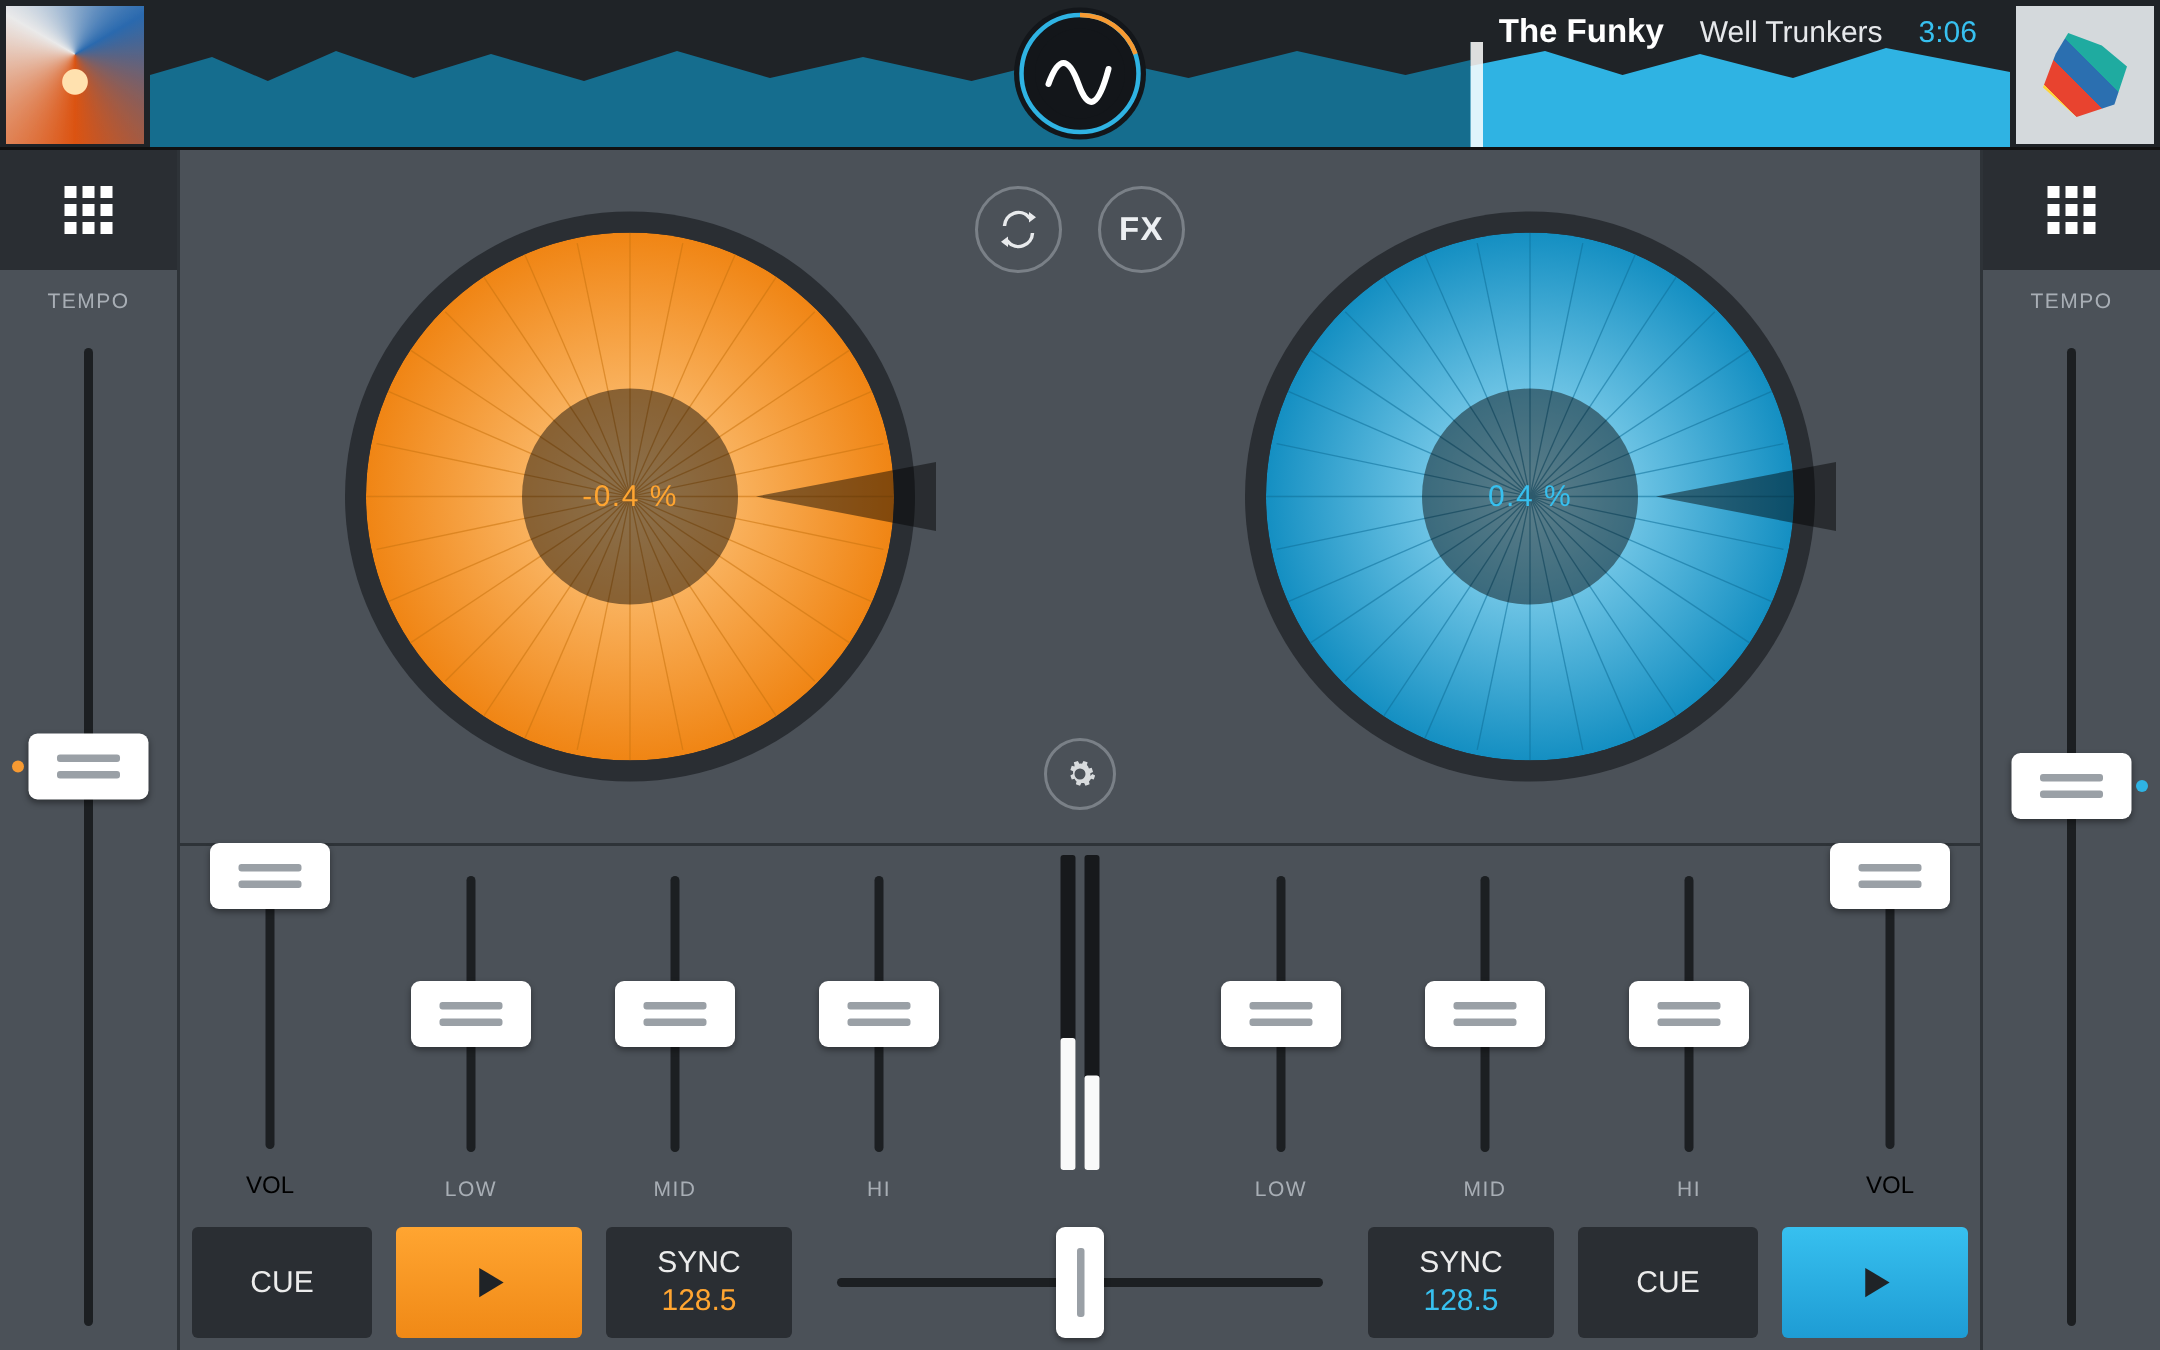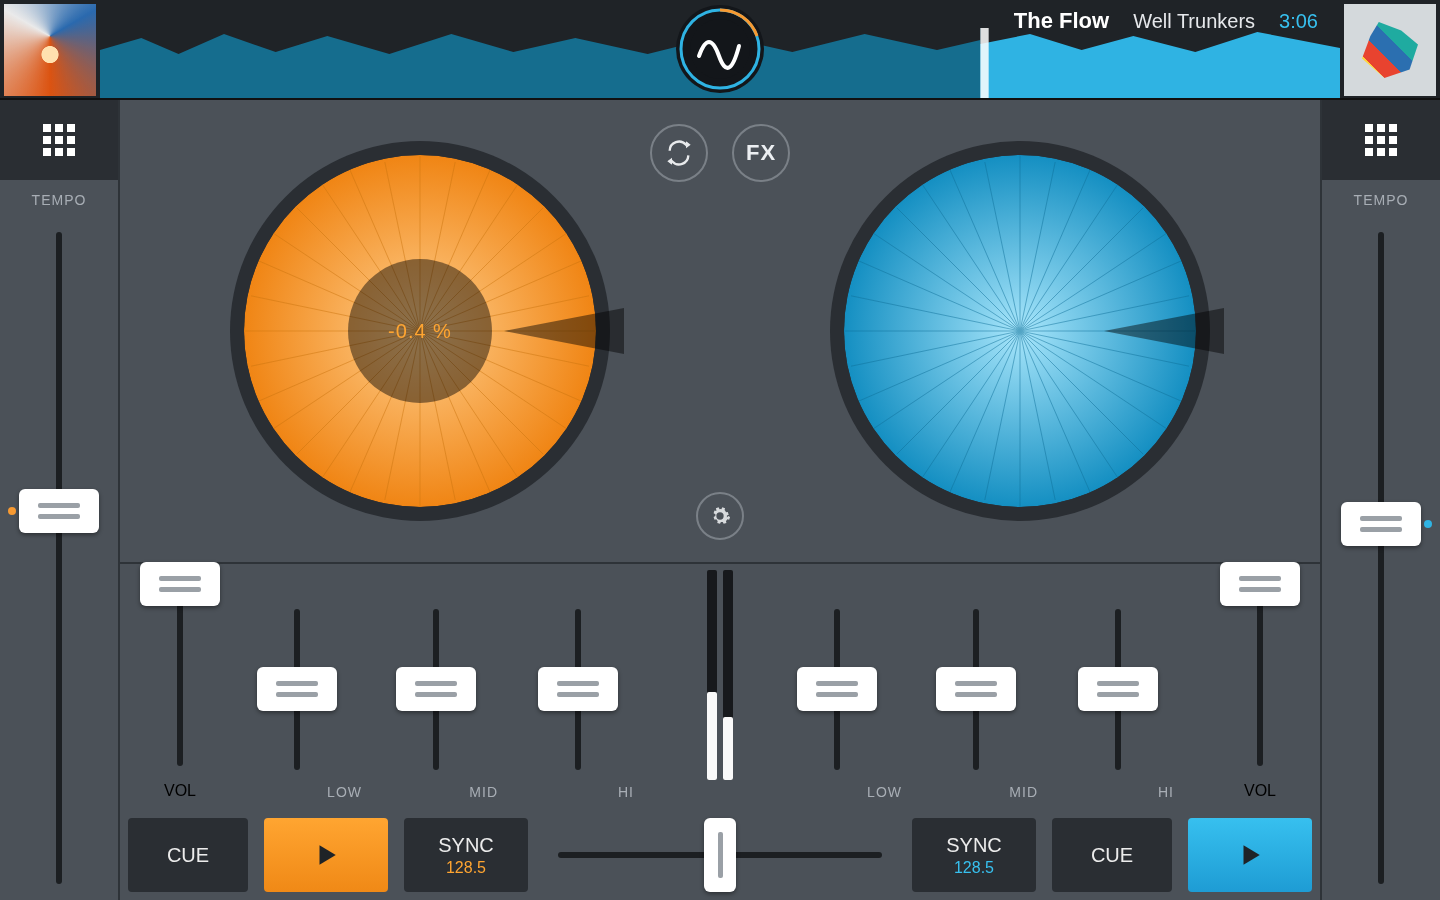--- a/index.html
+++ b/index.html
@@ -83,34 +83,34 @@
   .deck-buttons{position:absolute;top:24px;left:50%;transform:translateX(-50%);display:flex;gap:24px;z-index:4}
   .rnd-btn{width:58px;height:58px;border-radius:50%;border:2px solid #7a8087;display:flex;align-items:center;justify-content:center;color:#eceff2}
   .fx-label{font-weight:700;font-size:22px;letter-spacing:1px}
   .gear-btn{position:absolute;left:50%;bottom:22px;transform:translateX(-50%);z-index:4}
 
   
   .mixer{height:246px;display:flex;padding-top:0}
   .mix-side{width:120px;display:flex;flex-direction:column;align-items:center}
   .mix-side .lbl{margin-top:auto;margin-bottom:10px}
   .eq{flex:1;display:flex;align-items:stretch;justify-content:center;gap:40px;position:relative}
-  .eq .col{display:flex;flex-direction:row;align-items:center;width:96px}
+  .eq .col{display:flex;flex-direction:column;align-items:center;width:96px}
   .eq .col .lbl{color:var(--grey-txt);font-size:14px;letter-spacing:1px;margin-top:auto;margin-bottom:10px}
   .mix-center{width:120px;position:relative;display:flex;flex-direction:column;align-items:center;justify-content:flex-start}
   .meter{display:flex;gap:6px;margin-top:6px;height:210px;align-items:flex-end}
   .meter .bar{width:10px;background:#17191c;height:100%;position:relative;border-radius:2px}
   .meter .bar .fill{position:absolute;bottom:0;left:0;right:0;border-radius:2px}
   .meter .bar.left .fill{background:#f9f9f9}
   .meter .bar.right .fill{background:#f9f9f9}
 
   
   .bottom{height:90px;display:flex;align-items:stretch;background:var(--bg);border-top:2px solid #2e3338}
   .btn{display:flex;flex-direction:column;align-items:center;justify-content:center;background:var(--dark);color:#ececec;font-size:20px;border-radius:4px;margin:8px;min-width:124px}
   .btn.small{min-width:120px}
-  .btn .sub{font-size:16px;margin-top:2px}
+  .btn .sub{font-size:20px;margin-top:2px}
   .btn.orange{background:linear-gradient(var(--orange-bright),#f08916)}
   .btn.blue{background:linear-gradient(var(--blue-bright),#1e9cd4)}
   .btn.play svg{display:block}
   .xfader{flex:1;display:flex;align-items:center;justify-content:center;position:relative}
   .xfader .rail{height:6px;width:88%;background:#1c1f22;border-radius:3px;position:relative}
   .xfader .xthumb{position:absolute;top:50%;left:50%;transform:translate(-50%,-50%);width:32px;height:74px;background:#fff;border-radius:6px;display:flex;justify-content:center;align-items:center;box-shadow:0 2px 4px rgba(0,0,0,.4)}
   .xfader .xthumb::before{content:"";width:5px;height:46px;background:#9aa0a6;border-radius:2px}
 
   .sync-a .sub{color:var(--orange-bright)}
   .sync-b .sub{color:var(--blue-bright)}
@@ -121,21 +121,21 @@
 <div class="app">
 
   <div class="topbar">
     <div class="cover a"></div>
 
 
     <div class="trackzone right">
       <div class="meta">
         <span class="time">3:06</span>
         <span class="artist">Well Trunkers</span>
-        <span class="title">The Flow</span>
+        <span class="title">The Funky</span>
       </div>
       <div class="wave">
         <svg viewBox="0 0 600 70" preserveAspectRatio="none">
           <rect width="600" height="70" fill="#2fb3e3"></rect>
           <rect width="426" height="70" fill="#156d8e"></rect>
           <path d="M0 0 L0 22 L20 10 L38 26 L60 6 L85 24 L110 8 L140 26 L170 6 L200 24 L230 10 L265 26 L300 8 L335 24 L370 6 L405 22 L426 12 L426 0 Z" fill="#1f2327"></path>
           <path d="M426 0 L426 16 L450 6 L475 22 L500 8 L530 24 L560 4 L600 20 L600 0 Z" fill="#1f2327"></path>
           <rect x="426" width="4" height="70" fill="#fff" opacity=".85"></rect>
         </svg>
       </div>
@@ -267,20 +267,23 @@
                     <line x1="78" y1="8" x2="22" y2="92"></line>
                   <line x1="8" y1="22" x2="92" y2="78"></line>
                     <line x1="8" y1="78" x2="92" y2="22"></line>
                   <line x1="40" y1="2" x2="60" y2="98"></line>
                     <line x1="60" y1="2" x2="40" y2="98"></line>
                   <line x1="2" y1="40" x2="98" y2="60"></line>
                     <line x1="2" y1="60" x2="98" y2="40"></line>
                 </g>
               </svg>
             </div>
+            <div class="disc hub">
+                <span class="pitch-txt">0.4 %</span>
+              </div>
             <div class="needle">
               <svg width="120" height="70" viewBox="0 0 120 70">
                   <polygon points="0,35 120,12 120,58" fill="rgba(0,0,0,.45)"></polygon>
                 </svg>
             </div>
           </div>
         </div>
 
       </div>
 

